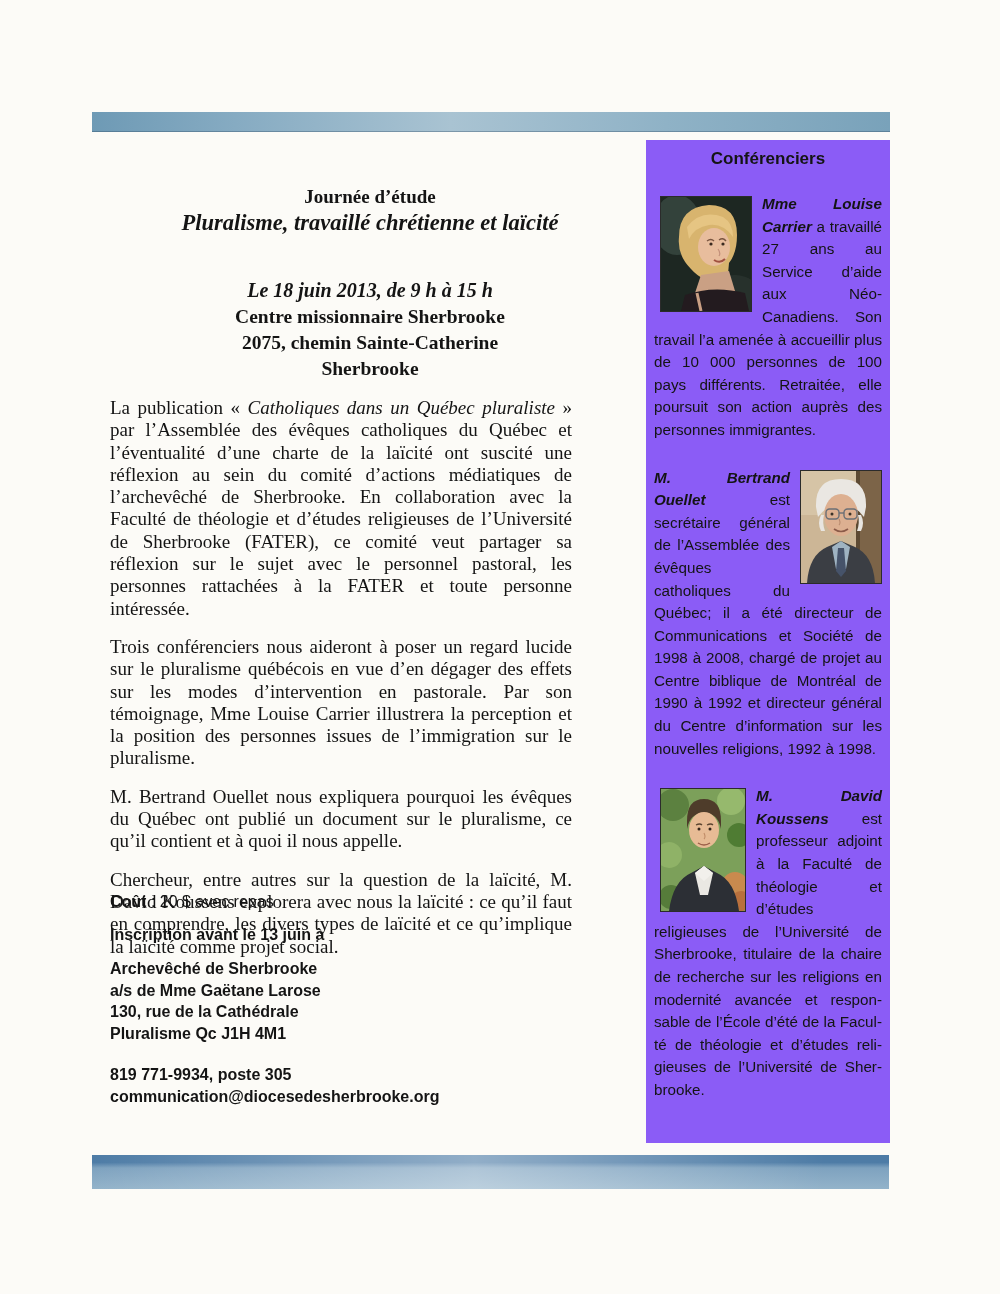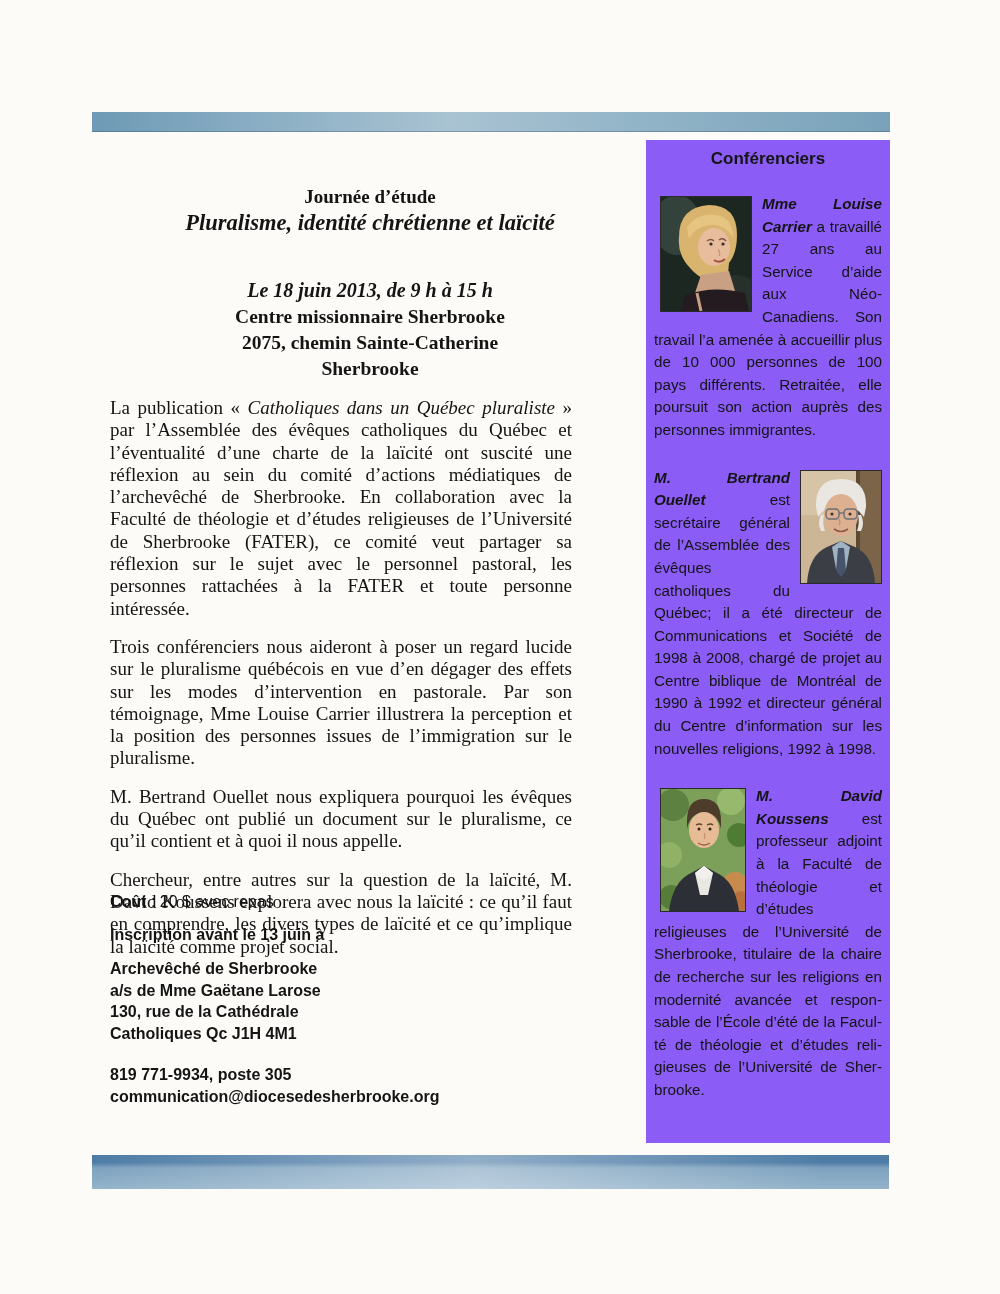--- a/index.html
+++ b/index.html
@@ -66,21 +66,21 @@
 </style>
 </head>
 <body>
 
 <div class="page">
 
   <div class="top-bar"></div>
 
   <div class="title-block">
     <div class="kicker">Journée d’étude</div>
-    <div class="event-title">Pluralisme, identité chrétienne et laïcité</div>
+    <div class="event-title">Pluralisme, travaillé chrétienne et laïcité</div>
     <div class="event-date">Le 18 juin 2013, de 9 h à 15 h</div>
     <div class="venue-line venue-first">Centre missionnaire Sherbrooke</div>
     <div class="venue-line">2075, chemin Sainte-Catherine</div>
     <div class="venue-line">Sherbrooke</div>
   </div>
 
   <div class="paragraphs">
     <p><span>La publication «&nbsp;</span><span class="italic">Catholiques dans un Québec pluraliste</span><span>&nbsp;» par l’Assemblée des évêques catholiques du Québec et l’éventualité d’une charte de la laïcité ont suscité une réflexion au sein du comité d’actions médiatiques de l’archevêché de Sherbrooke. En collaboration avec la Faculté de théologie et d’études religieuses de l’Université de Sherbrooke (FATER), ce comité veut partager sa réflexion sur le sujet avec le personnel pastoral, les personnes rattachées à la FATER et toute personne intéressée.</span></p>
     <p>Trois conférenciers nous aideront à poser un regard lucide sur le pluralisme québécois en vue d’en dégager des effets sur les modes d’intervention en pastorale. Par son témoignage, Mme Louise Carrier illustrera la perception et la position des per­sonnes issues de l’immigration sur le pluralisme.</p>
     <p>M. Bertrand Ouellet nous expliquera pourquoi les évêques du Québec ont publié un document sur le pluralisme, ce qu’il con­tient et à quoi il nous appelle.</p>
@@ -88,21 +88,21 @@
   </div>
 
   <div class="cost-line sans"><b>Coût</b><span>&nbsp;: 20 $ avec repas</span></div>
 
   <div class="registration-line sans">Inscription avant le 13 juin à</div>
 
   <div class="contact-block sans">
     <div>Archevêché de Sherbrooke</div>
     <div>a/s de Mme Gaëtane Larose</div>
     <div>130, rue de la Cathédrale</div>
-    <div>Catholiques Qc J1H 4M1</div>
+    <div>Pluralisme Qc J1H 4M1</div>
   </div>
 
   <div class="phone-block sans">
     <div>819 771-9934, poste 305</div>
     <div>communication@diocesedesherbrooke.org</div>
   </div>
 
   <aside class="sidebar">
     <div class="sidebar-heading">Conférenciers</div>
 

